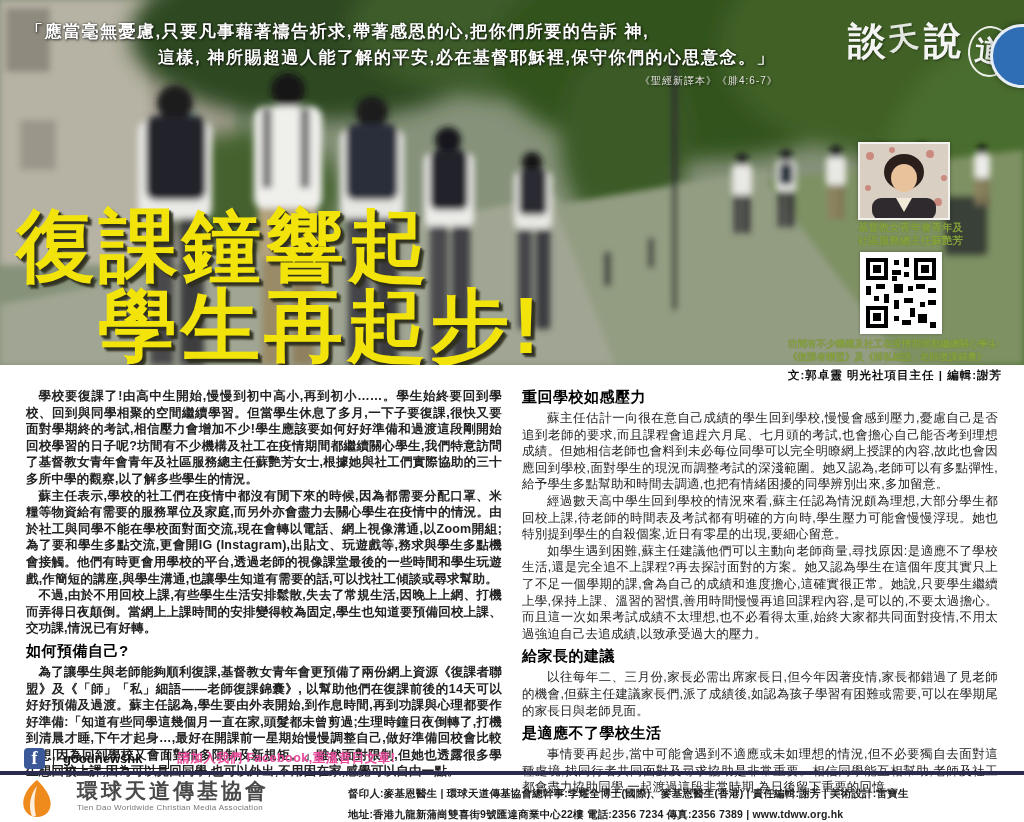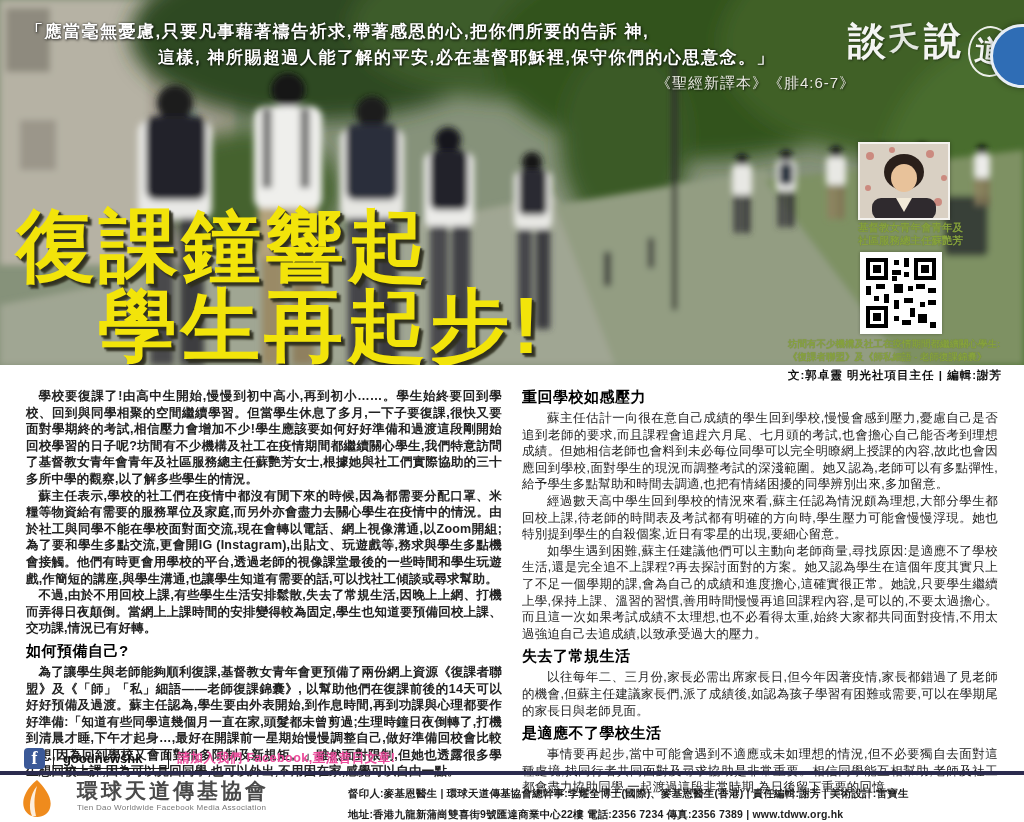--- a/index.html
+++ b/index.html
@@ -8,21 +8,21 @@
     background:#ffffff;font-family:"Liberation Sans","DejaVu Sans",sans-serif;
   }
   
   .photo{position:absolute;top:0;left:0;width:1024px;height:365px;overflow:hidden;background:#7d8a6e;}
   .photo svg{display:block;}
   
   .quote{position:absolute;color:#fff;font-weight:bold;font-size:17px;letter-spacing:1.5px;
     text-shadow:1px 1px 3px rgba(0,0,0,.75), 0 0 2px rgba(0,0,0,.5);white-space:nowrap;}
   .quote-l1{top:20px;left:26px;}
   .quote-l2{top:46px;left:158px;}
-  .quote-src{position:absolute;top:74px;left:656px;color:#e9e9e2;font-size:15px;letter-spacing:1px;
+  .quote-src{position:absolute;top:74px;left:640px;color:#e9e9e2;font-size:10px;letter-spacing:1px;
     text-shadow:1px 1px 2px rgba(0,0,0,.7);}
   
   .masthead{position:absolute;top:16px;left:848px;display:flex;align-items:flex-start;
     color:rgba(255,255,255,.95);font-family:"DejaVu Serif","Liberation Serif",serif;font-weight:bold;
     text-shadow:1px 1px 2px rgba(0,0,0,.45);}
   .masthead .ch{display:inline-block;}
   .masthead .c0{font-size:38px;}
   .masthead .c1{font-size:30px;margin:2px 2px 0 2px;transform:rotate(-8deg);opacity:.9;}
   .masthead .c2{font-size:38px;margin-left:4px;}
   .masthead .c3{font-size:30px;margin:10px 0 0 6px;border:2px solid rgba(255,255,255,.9);
@@ -268,21 +268,21 @@
     <p>蘇主任表示,學校的社工們在疫情中都沒有閒下來的時候,因為都需要分配口罩、米糧等物資給有需要的服務單位及家庭,而另外亦會盡力去關心學生在疫情中的情況。由於社工與同學不能在學校面對面交流,現在會轉以電話、網上視像溝通,以Zoom開組;為了要和學生多點交流,更會開IG (Instagram),出貼文、玩遊戲等,務求與學生多點機會接觸。他們有時更會用學校的平台,透過老師的視像課堂最後的一些時間和學生玩遊戲,作簡短的講座,與學生溝通,也讓學生知道有需要的話,可以找社工傾談或尋求幫助。</p>
     <p>不過,由於不用回校上課,有些學生生活安排鬆散,失去了常規生活,因晚上上網、打機而弄得日夜顛倒。當網上上課時間的安排變得較為固定,學生也知道要預備回校上課、交功課,情況已有好轉。</p>
     <h2>如何預備自己?</h2>
     <p>為了讓學生與老師能夠順利復課,基督教女青年會更預備了兩份網上資源《復課者聯盟》及《「師」「私」細語——老師復課錦囊》, 以幫助他們在復課前後的14天可以好好預備及過渡。蘇主任認為,學生要由外表開始,到作息時間,再到功課與心理都要作好準備:「知道有些同學這幾個月一直在家,頭髮都未曾剪過;生理時鐘日夜倒轉了,打機到清晨才睡,下午才起身…,最好在開課前一星期始慢慢調整自己,做好準備回校會比較理想,因為回到學校又會面對很多限制及新規矩。」雖然面對限制,但她也透露很多學生想回校上課,因為可以見回同學,也可以外出,不用困在家,感覺可以自由一點。</p>
   </div>
   <div class="col col-right">
     <h2>重回學校如感壓力</h2>
     <p>蘇主任估計一向很在意自己成績的學生回到學校,慢慢會感到壓力,憂慮自己是否追到老師的要求,而且課程會追趕六月尾、七月頭的考試,也會擔心自己能否考到理想成績。但她相信老師也會料到未必每位同學可以完全明瞭網上授課的內容,故此也會因應回到學校,面對學生的現況而調整考試的深淺範圍。她又認為,老師可以有多點彈性,給予學生多點幫助和時間去調適,也把有情緒困擾的同學辨別出來,多加留意。</p>
     <p>經過數天高中學生回到學校的情況來看,蘇主任認為情況頗為理想,大部分學生都回校上課,待老師的時間表及考試都有明確的方向時,學生壓力可能會慢慢浮現。她也特別提到學生的自殺個案,近日有零星的出現,要細心留意。</p>
     <p>如學生遇到困難,蘇主任建議他們可以主動向老師商量,尋找原因:是適應不了學校生活,還是完全追不上課程?再去探討面對的方案。她又認為學生在這個年度其實只上了不足一個學期的課,會為自己的成績和進度擔心,這確實很正常。她說,只要學生繼續上學,保持上課、溫習的習慣,善用時間慢慢再追回課程內容,是可以的,不要太過擔心。而且這一次如果考試成績不太理想,也不必看得太重,始終大家都共同面對疫情,不用太過強迫自己去追成績,以致承受過大的壓力。</p>
-    <h2>失去了常規生活</h2>
+    <h2>給家長的建議</h2>
     <p>以往每年二、三月份,家長必需出席家長日,但今年因著疫情,家長都錯過了見老師的機會,但蘇主任建議家長們,派了成績後,如認為孩子學習有困難或需要,可以在學期尾的家長日與老師見面。</p>
     <h2>是適應不了學校生活</h2>
     <p>事情要再起步,當中可能會遇到不適應或未如理想的情況,但不必要獨自去面對這種處境,找同行者共同面對及尋求協助是非常重要。相信同學能互相幫助,老師及社工都會盡力協助同學,一起渡過這段非常時期,為日後留下重要的回憶。</p>
   </div>
 </div>
 
 <div class="fb">
   <div class="fb-ic">f</div>
   <div class="fb-handle">goodnewshk</div>
   <div class="fb-cta">請加入我們 Facebook,重溫昔日文章!</div>
@@ -290,20 +290,20 @@
 
 <div class="rule"></div>
 
 <div class="footer-left">
   <svg width="34" height="38" viewBox="0 0 34 38">
     <path d="M17,0 C25,8 33,18 30,28 C28,35 20,39 12,36 C4,33 1,24 5,15 C8,8 12,4 17,0 Z" fill="#ef8b1d"></path>
     <path d="M17,6 C15,14 13,22 16,36 L12,36 C8,28 10,14 17,6 Z" fill="#ffffff" opacity=".85"></path>
   </svg>
   <div>
     <div class="org-name">環球天道傳基協會</div>
-    <div class="org-en">Tien Dao Worldwide Facebook Media Association</div>
+    <div class="org-en">Tien Dao Worldwide Christian Media Association</div>
   </div>
 </div>
 
 <div class="credits">
   <div>督印人:麥基恩醫生  |  環球天道傳基協會總幹事:李耀全博士(國際)、麥基恩醫生(香港)  |  責任編輯:謝芳  |  美術設計:雷寶生</div>
   <div>地址:香港九龍新蒲崗雙喜街9號匯達商業中心22樓  電話:2356 7234  傳真:2356 7389  |   www.tdww.org.hk</div>
 </div>
 
 </body></html>

